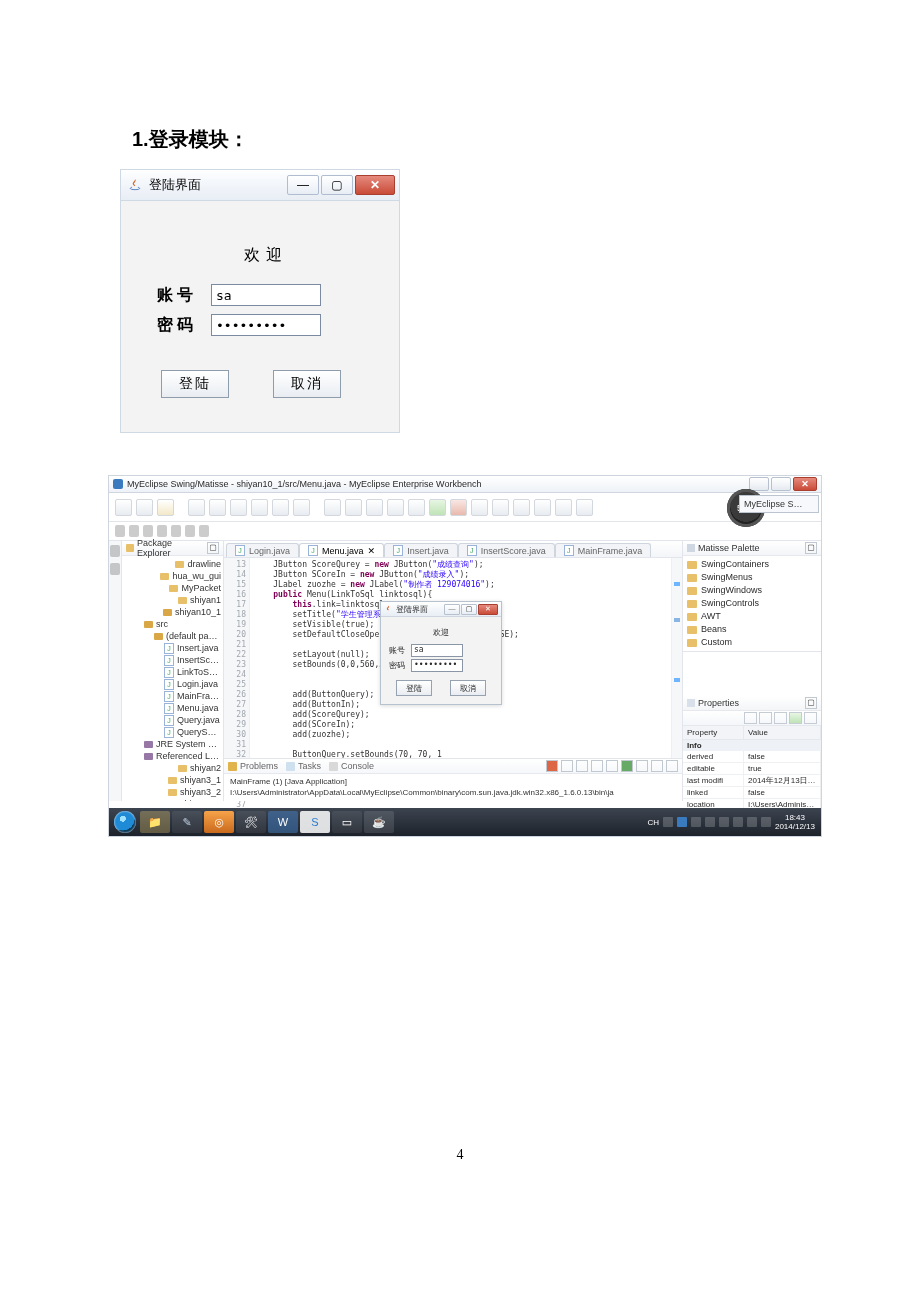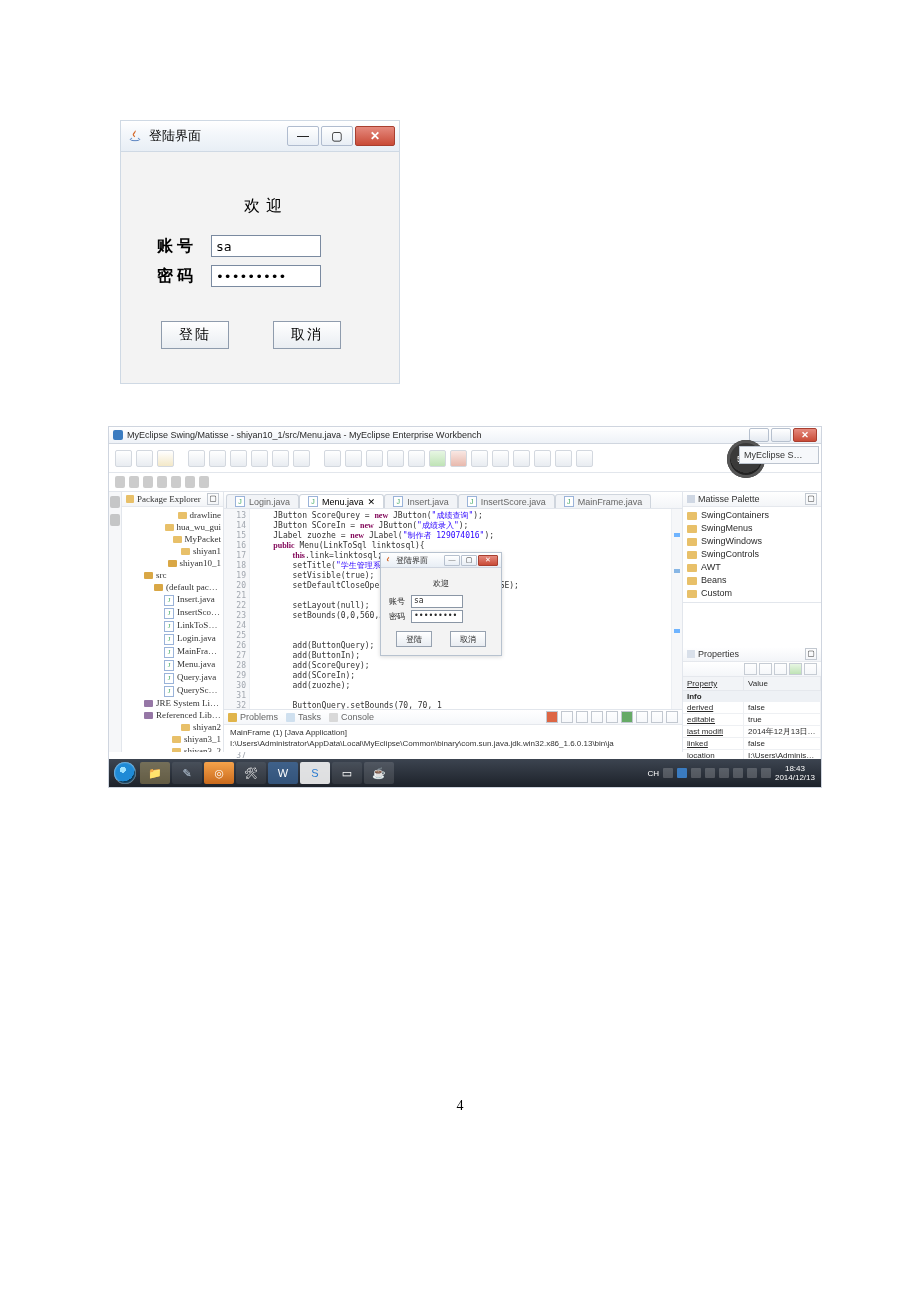--- a/index.html
+++ b/index.html
@@ -118,41 +118,41 @@
   .cpu-gauge::after{content:"55%";position:absolute;inset:0;display:flex;align-items:center;justify-content:center;color:#fff;font-size:9px;}
   .perspective{
     position:absolute;right:2px;top:2px;display:flex;align-items:center;gap:4px;color:#333;border-radius:9px;
   }
   .perspective .box{width:70px;height:16px;border:1px solid #bcc4cf;background:#f6f8fb;display:flex;align-items:center;padding:0 4px;font-size:9px;}
   .ide-toolrow2{height:16px;border-bottom:1px solid #e2e6ec;padding:1px 6px;display:flex;gap:4px;align-items:center;}
   .ide-body{display:flex;height:260px;}
   
   .ide-left{width:114px;border-right:1px solid #e2e6ec;display:flex;flex-direction:column;}
   .ide-left .strip{width:12px;background:#f6f7f9;border-right:1px solid #e2e6ec;display:flex;flex-direction:column;align-items:center;padding-top:4px;gap:6px;}
-  .ide-left-wrap{display:flex;height:100%;font-family:Liberation Serif, serif;}
+  .ide-left-wrap{display:flex;height:100%;}
   .pkg-pane{flex:1;display:flex;flex-direction:column;min-width:0;}
   .pane-title{height:14px;display:flex;align-items:center;padding:0 4px;border-bottom:1px solid #e5e8ed;font-size:9px;color:#333;background:linear-gradient(#fff,#f3f5f8);}
   .pane-title .sq{margin-left:auto;width:10px;height:10px;border:1px solid #c2c8d0;font-size:8px;text-align:center;line-height:10px;}
   .tree{flex:1;overflow:hidden;padding:2px 2px;font-size:9px;line-height:12px;color:#333;}
   .tree .item{white-space:nowrap;overflow:hidden;text-overflow:ellipsis;}
   .tree .lv1{padding-left:10px;text-align:right;} .tree .lv2{padding-left:20px;} .tree .lv3{padding-left:30px;} .tree .lv4{padding-left:40px;}
   .ico-folder{display:inline-block;width:9px;height:7px;background:#e8c069;margin-right:3px;vertical-align:middle;border-radius:1px;}
   .ico-folder.open{background:#d9a745;}
   .ico-j{display:inline-block;width:8px;height:9px;background:#fff;border:1px solid #9ab3d9;color:#4a6;font-size:7px;text-align:center;line-height:9px;margin-right:3px;}
   .ico-lib{display:inline-block;width:9px;height:7px;background:#9677a6;margin-right:3px;vertical-align:middle;border-radius:1px;}
   
   .ide-center{flex:1;display:flex;flex-direction:column;min-width:0;border-right:1px solid #e2e6ec;position:relative;}
   .ed-tabs{height:16px;display:flex;border-bottom:1px solid #e2e6ec;align-items:flex-end;padding-left:2px;gap:0;background:linear-gradient(#fff,#f3f5f8);}
   .ed-tab{padding:1px 8px;border:1px solid #cfd5dd;border-bottom:none;border-radius:3px 3px 0 0;font-size:9px;background:#f2f4f7;color:#666;display:flex;align-items:center;gap:4px;}
   .ed-tab .jj{display:inline-block;width:8px;height:9px;border:1px solid #9ab3d9;background:#fff;font-size:7px;text-align:center;line-height:9px;color:#4a6;}
   .ed-tab.active{background:#fff;color:#000;}
   .ed-body{flex:1;display:flex;min-height:0;}
   .gutter{width:22px;background:#f6f7f9;border-right:1px solid #eceff3;text-align:right;padding:2px 3px 0 0;font-family:Consolas,monospace;font-size:8px;color:#a0a6ae;line-height:10px;}
   .code{flex:1;font-family:Consolas,monospace;font-size:8px;line-height:10px;padding:2px 4px;color:#333;white-space:pre;overflow:hidden;}
-  .kw{color:#7f0055;font-weight:bold;font-family:Liberation Serif, serif;}
+  .kw{color:#7f0055;font-weight:bold;}
   .str{color:#2a00ff;}
   .ed-marker{width:10px;background:#f6f7f9;border-left:1px solid #eceff3;position:relative;}
   .ed-marker .m{position:absolute;width:6px;height:4px;left:2px;background:#6fb4ff;}
   
   .mini-login{
     position:absolute; left:156px; top:60px; width:120px;
     border:1px solid #b7c2cf; background:#f3f3f3; font-size:8px;
     box-shadow:0 1px 4px rgba(0,0,0,.15);
     font-family:"SimSun",serif;
   }
@@ -184,40 +184,41 @@
   .pal-list .pi{display:flex;align-items:center;gap:4px;}
   .pal-list .pic{width:10px;height:8px;background:#e8c069;border-radius:1px;}
   .props{flex:0 0 108px;display:flex;flex-direction:column;margin-top:44px;}
   .props-tool{height:12px;display:flex;justify-content:flex-end;gap:2px;padding:1px 4px;background:linear-gradient(#fff,#f4f6f9);}
   .props-tool .pt{width:11px;height:10px;border:1px solid #c6ccd4;}
   .props-grid{flex:1;font-size:8px;line-height:11px;overflow:hidden;border-top:1px solid #e5e8ed;}
   .props-grid .hdr{display:flex;background:#f2f4f7;border-bottom:1px solid #e5e8ed;}
   .props-grid .hdr div{padding:1px 4px;border-right:1px solid #e5e8ed;}
   .props-grid .row{display:flex;border-bottom:1px solid #eef0f3;}
   .props-grid .row div{padding:0 4px;border-right:1px solid #eef0f3;overflow:hidden;white-space:nowrap;text-overflow:ellipsis;}
-  .props-grid .c1{width:52px;text-decoration:underline;} .props-grid .c2{flex:1;}
+  .props-grid .c1{width:52px;} .props-grid .c2{flex:1;}
   .props-grid .info{background:#eef1f5;padding:0 4px;font-weight:bold;}
   
   .taskbar{
     position:absolute;left:0;right:0;bottom:0;height:28px;
     background:linear-gradient(to bottom,#3c4450,#1d222a);
     display:flex;align-items:center;padding:0 2px;
   }
   .start{width:28px;height:28px;display:flex;align-items:center;justify-content:center;}
   .start-orb{width:22px;height:22px;border-radius:50%;background:radial-gradient(circle at 40% 35%,#9fe2ff 0 15%,#1f8ad6 16% 60%,#0a3a5a 61% 100%);box-shadow:inset 0 0 2px #fff;}
   .tb-item{width:30px;height:22px;margin:0 1px;border-radius:2px;background:rgba(255,255,255,.08);display:flex;align-items:center;justify-content:center;font-size:11px;color:#fff;}
   .tray{margin-left:auto;display:flex;align-items:center;gap:4px;color:#fff;font-size:8px;padding-right:4px;}
   .tray .ic{width:10px;height:10px;background:rgba(255,255,255,.2);border-radius:1px;}
   .tray .clk{text-align:center;line-height:9px;}
   .page-num{ text-align:center; font-family:"Times New Roman",serif; font-size:14px; margin-top:310px; }
 </style>
 </head>
 <body>
 
 <div class="page">
+  <h3 class="sub">1.登录模块：</h3>
 
   <div class="login-fig">
     <div class="login-titlebar">
       <span class="java-icon">
         <svg width="14" height="14" viewBox="0 0 24 24" fill="none">
             <path d="M12 3c2 2-3 4-3 7 0 2 3 3 3 3" stroke="#d66a2b" stroke-width="2"></path>
             <path d="M7 16c-2 0-3 1-3 2s3 2 8 2 8-1 8-2-1-2-3-2" stroke="#3a6bb4" stroke-width="1.4"></path>
           </svg>
       </span>
       <span>登陆界面</span>

